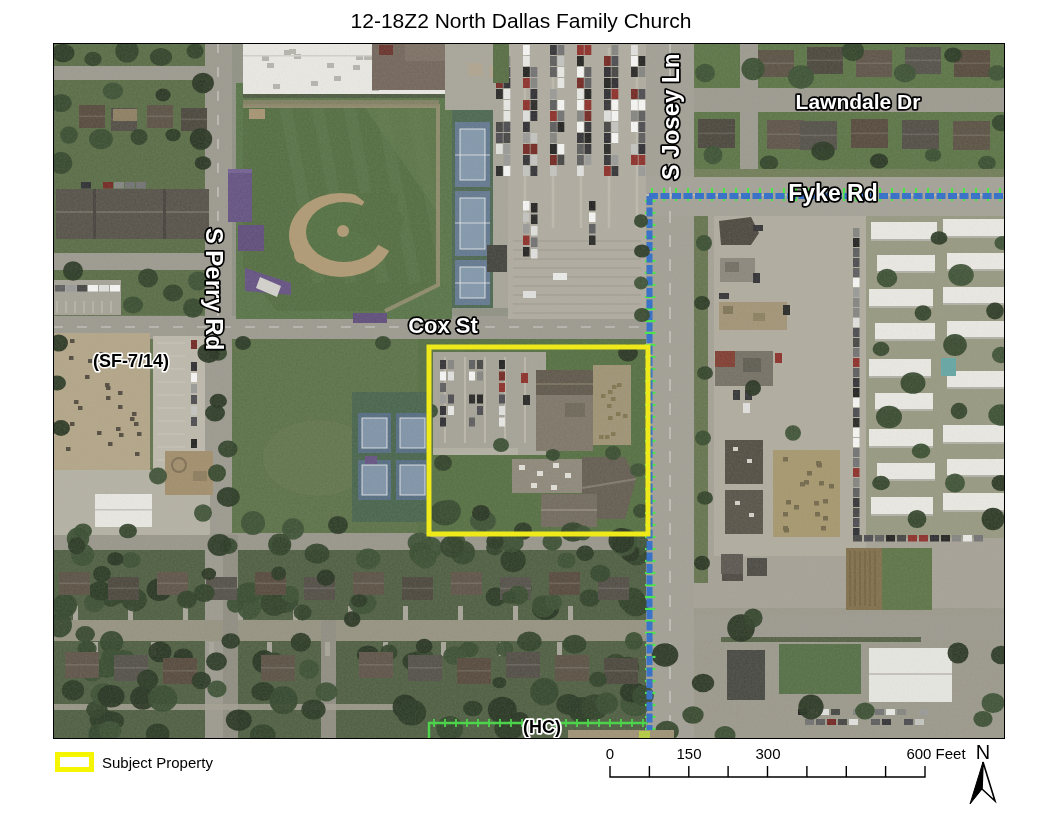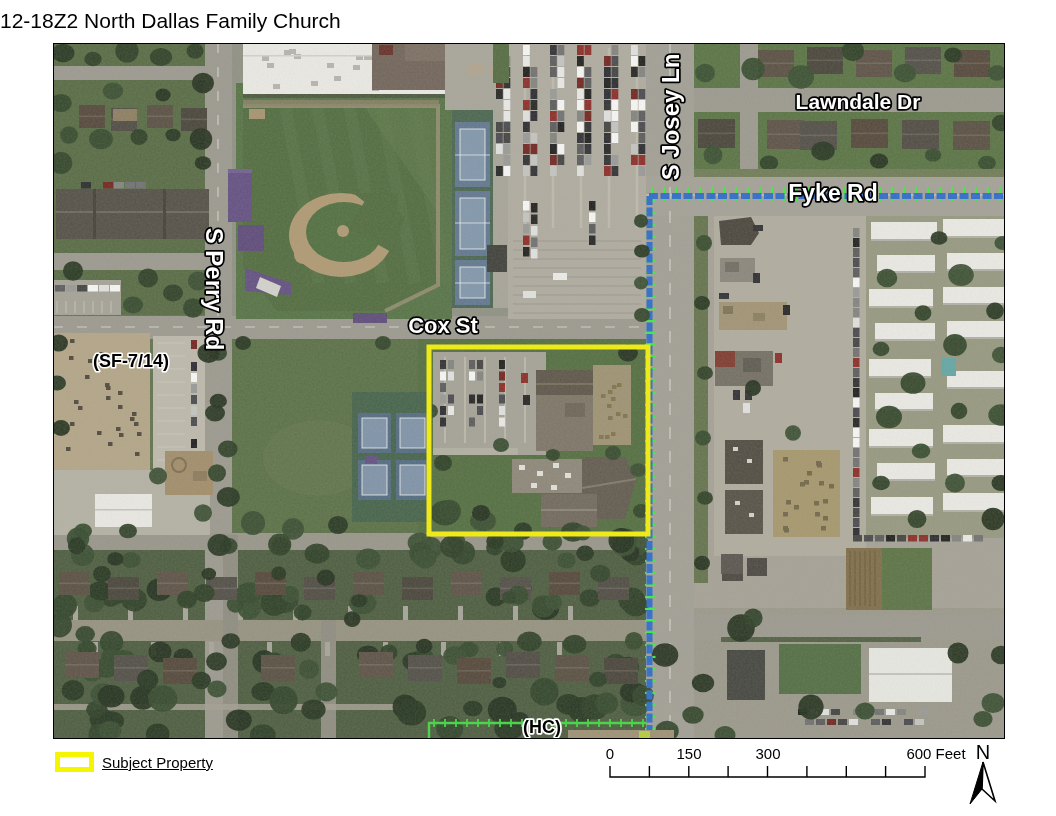--- a/index.html
+++ b/index.html
@@ -1,20 +1,20 @@
 <!DOCTYPE html>
 <html><head>
 <meta charset="utf-8">
 <style>
 html,body{margin:0;padding:0;background:#ffffff;}
 body{width:1056px;height:816px;position:relative;font-family:"Liberation Sans",sans-serif;overflow:hidden;}
-.title{position:absolute;left:0;top:9px;width:1042px;text-align:left;font-size:21px;color:#000;}
+.title{position:absolute;left:0;top:9px;width:1042px;text-align:center;font-size:21px;color:#000;}
 .map{position:absolute;left:53px;top:43px;}
 .swatch{position:absolute;left:55px;top:752px;width:29px;height:10px;background:#ffffff;border:5px solid #f5f500;}
-.leglabel{position:absolute;left:102px;top:754px;font-size:15px;color:#000;text-decoration:underline;}
+.leglabel{position:absolute;left:102px;top:754px;font-size:15px;color:#000;}
 .overlay{position:absolute;left:0;top:0;}
 </style>
 </head>
 <body>
 
 <div class="title">12-18Z2 North Dallas Family Church</div>
 
 <svg class="map" width="952" height="696" viewBox="0 0 952 696">
 
 <rect x="0.0" y="0.0" width="952.0" height="696.0" fill="#8f9183"></rect>

